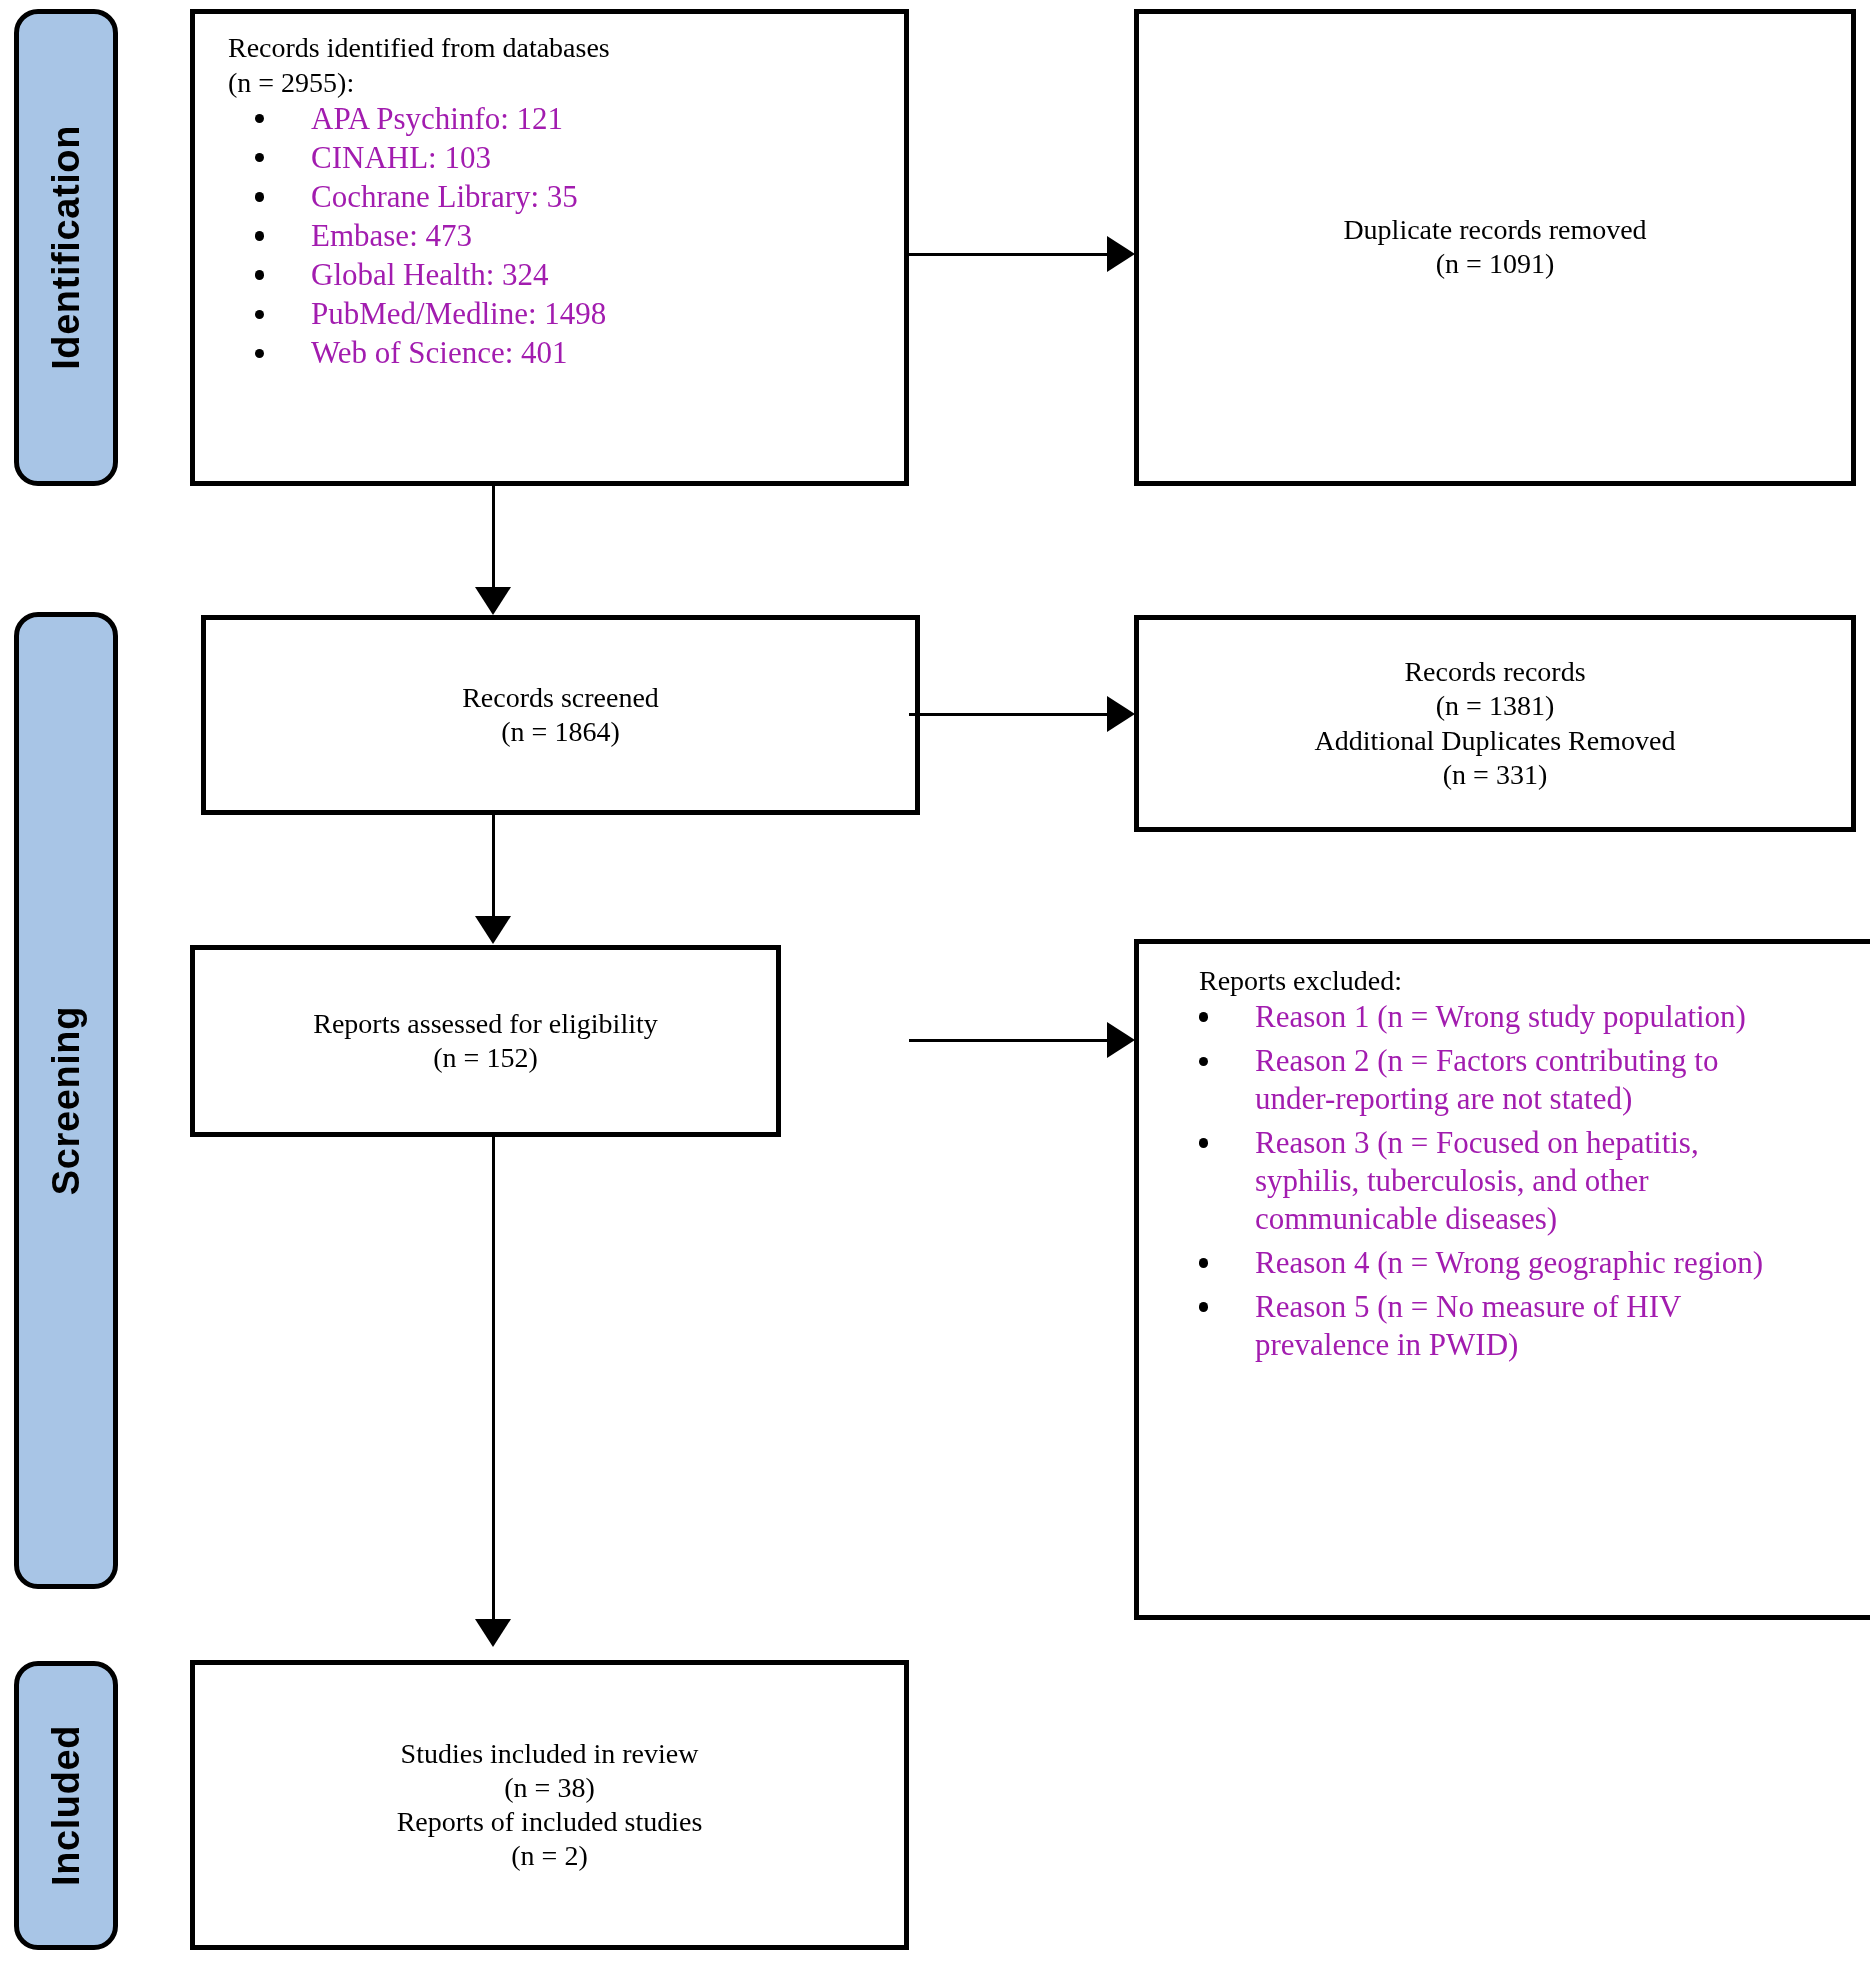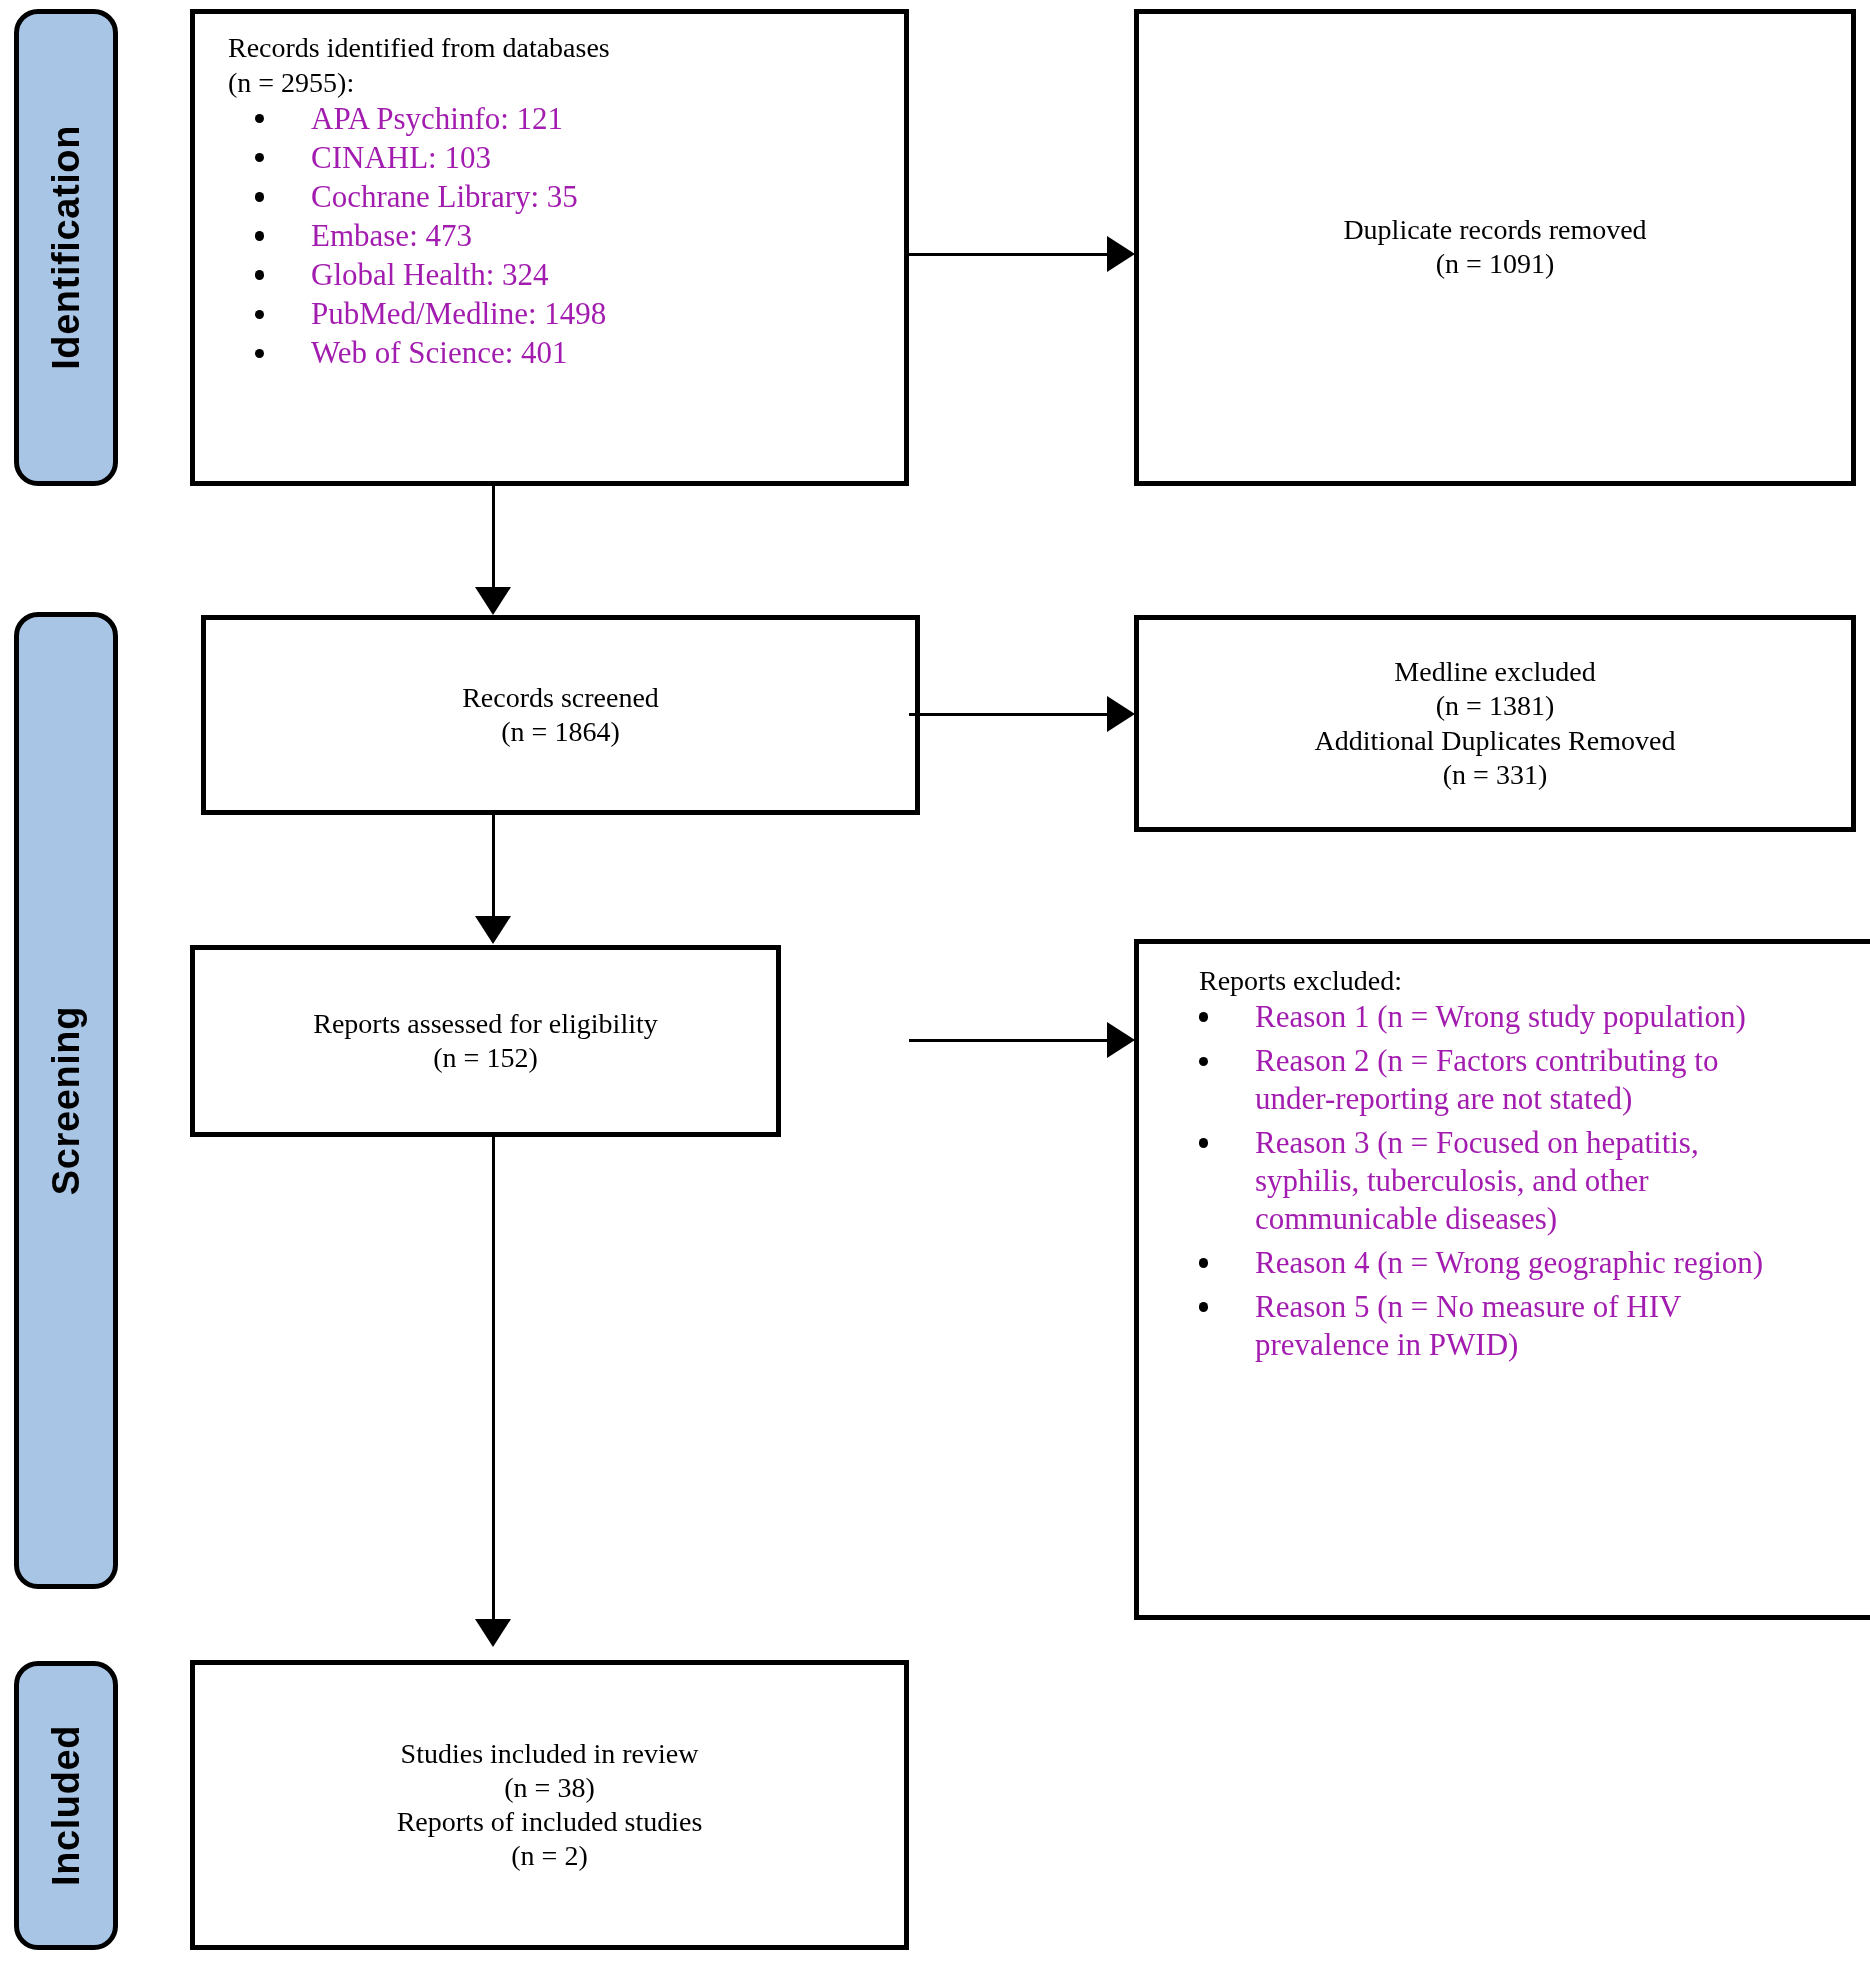--- a/index.html
+++ b/index.html
@@ -164,21 +164,21 @@
 
   <div class="v-line" style="left:492px; top:486px; width:3.1px; height:102px;"></div>
   <div class="arrow-down" style="left:475px; top:587px;"></div>
 
   <div class="flow-box centered" style="left:190px; top:615px; width:719px; height:200px;margin-left:11px;">
     <div class="box-line">Records screened</div>
     <div class="box-line">(n = 1864)</div>
   </div>
 
   <div class="flow-box centered" style="left:1134px; top:615px; width:722px; height:217px;">
-    <div class="box-line">Medline excluded</div>
+    <div class="box-line">Records records</div>
     <div class="box-line">(n = 1381)</div>
     <div class="box-line">Additional Duplicates Removed</div>
     <div class="box-line">(n = 331)</div>
   </div>
 
   <div class="h-line" style="left:909px; top:713px; width:199px;"></div>
   <div class="arrow-right" style="left:1107px; top:696px;"></div>
 
   <div class="v-line" style="left:492px; top:815px; width:3.1px; height:102px;"></div>
   <div class="arrow-down" style="left:475px; top:916px;"></div>

